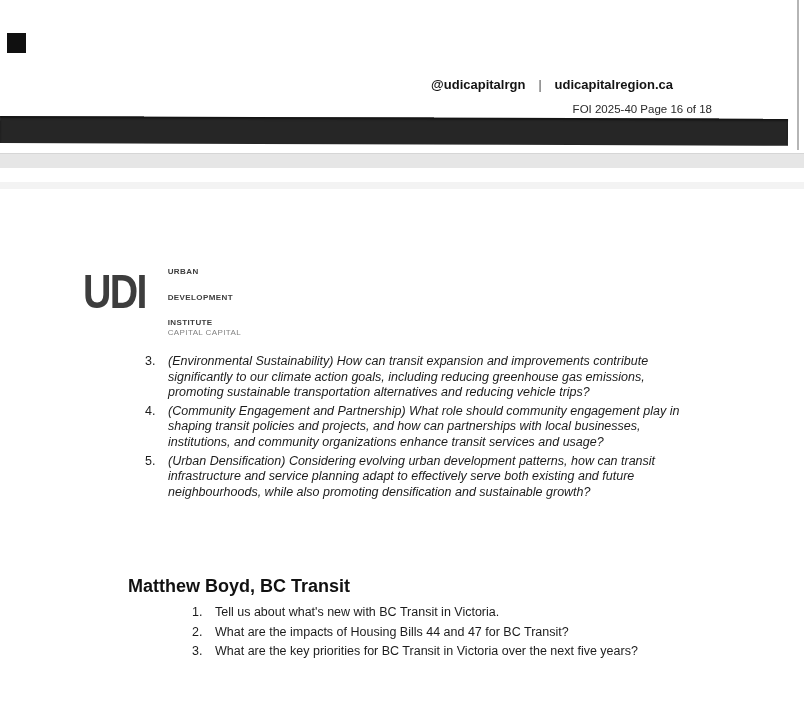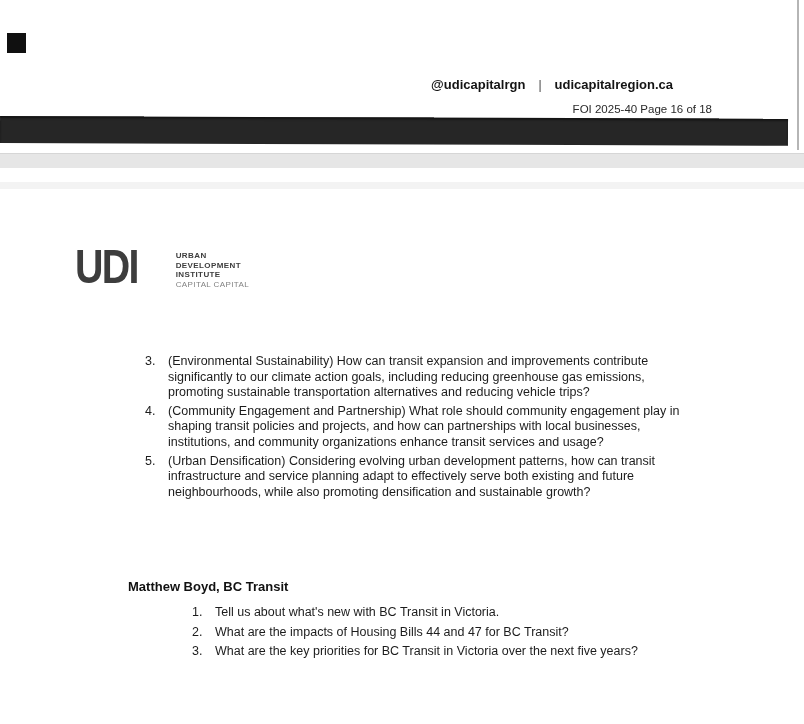--- a/index.html
+++ b/index.html
@@ -42,42 +42,42 @@
     white-space:nowrap;line-height:15px;
   }
   .social-line .divider{
     font-weight:normal;color:#444;margin:0 13px;font-size:12px;
   }
   .foi-line{
     position:absolute;top:103px;right:92px;
     font-size:11.5px;color:#2a2a2a;line-height:13px;white-space:nowrap;margin-left:16px;
   }
   
-  .logo{position:absolute;left:75px;top:247px;display:flex;align-items:flex-start;gap:16px;}
+  .logo{position:absolute;left:83px;top:247px;display:flex;align-items:center;}
   .logo-acronym{
     font-size:48px;font-weight:bold;color:#3d3d3d;
     letter-spacing:-2px;line-height:40px;
     transform:scaleX(0.82);transform-origin:left top;
     display:inline-block;
   }
   .logo-text{margin-left:8px;padding-top:4px;font-size:8px;line-height:9.5px;color:#3d3d3d;}
-  .logo-text .lt-bold{font-weight:bold;letter-spacing:.4px;}
+  .logo-text .lt-bold{font-weight:bold;letter-spacing:.4px;margin-top:16px;}
   .logo-text .lt-reg{font-weight:normal;color:#828282;letter-spacing:.4px;}
   
   .qlist{
     position:absolute;left:145px;top:354px;width:536px;
     font-size:12.5px;line-height:15.6px;color:#1c1c1c;
   }
   .qrow{display:flex;margin-bottom:3px;}
   .qnum{width:23px;flex:0 0 23px;}
-  .qtext{width:512px;}
+  .qtext{width:512px;font-style:italic;}
   
   .speaker-heading{
     position:absolute;left:101px;top:579px;
-    font-size:13px;font-weight:bold;color:#111;line-height:15px;
+    font-size:18px;font-weight:bold;color:#111;line-height:15px;
     white-space:nowrap;
     padding-left:27px;
   }
   .slist{
     position:absolute;left:192px;top:604px;width:490px;
     font-size:12.5px;line-height:16px;color:#1c1c1c;
   }
   .srow{display:flex;margin-bottom:3.5px;}
   .snum{width:23px;flex:0 0 23px;}
   .stext{width:462px;}

